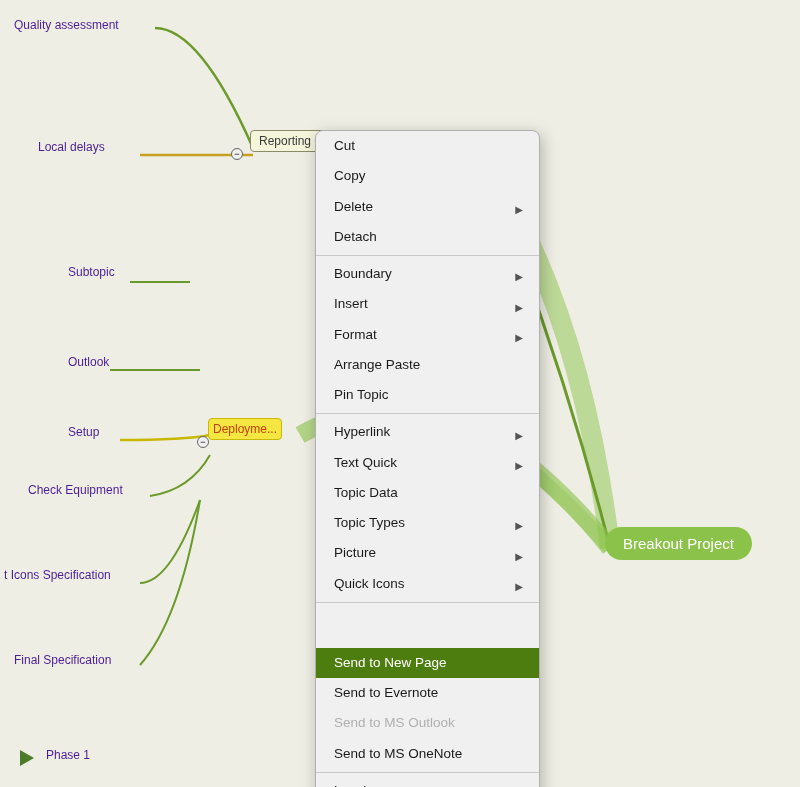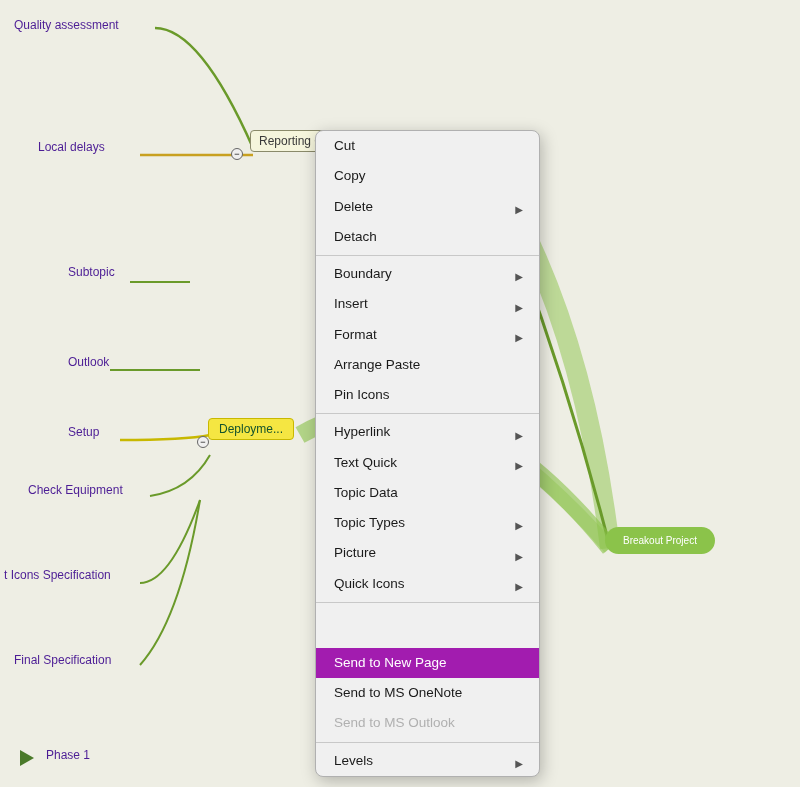--- a/index.html
+++ b/index.html
@@ -42,21 +42,21 @@
       justify-content: space-between;
       padding: 5px 16px 5px 18px;
       font-size: 13.5px;
       color: #1a1a1a;
       cursor: pointer;
       white-space: nowrap;
       line-height: 1.5;
     }
 
     .menu-item.highlighted {
-      background: #a21caf;
+      background: #4d7c0f;
       color: white;
       margin-top: 45px;
     }
 
     .menu-item.disabled {
       color: #b0b0b0;
       cursor: default;
     }
 
     .menu-separator {
@@ -86,33 +86,33 @@
       padding: 3px 8px;
       font-size: 12px;
       color: #3a3a3a;
     }
 
     .node-box-green {
       position: absolute;
       background: #8bc34a;
       border-radius: 20px;
       padding: 8px 18px;
-      font-size: 10px;
+      font-size: 15px;
       font-weight: 500;
       color: white;
     }
 
     .node-box-yellow {
       position: absolute;
       background: #f5e642;
       border: 1px solid #c8b800;
       border-radius: 4px;
-      padding: 3px 10px;
+      padding: 3px 4px;
       font-size: 12px;
-      color: #14532d;
+      color: #c2410c;
     }
 
     .minus-icon {
       display: inline-block;
       width: 12px;
       height: 12px;
       border: 1.5px solid #666;
       border-radius: 50%;
       background: #f0f0f0;
       position: absolute;
@@ -210,21 +210,21 @@
     <span class="arrow">▶</span>
   </div>
   <div class="menu-item">
     <span>Format</span>
     <span class="arrow">▶</span>
   </div>
   <div class="menu-item">
     <span>Arrange Paste</span>
   </div>
   <div class="menu-item">
-    <span>Pin Icons</span>
+    <span>Pin Topic</span>
   </div>
   <div class="menu-separator"></div>
   <div class="menu-item">
     <span>Hyperlink</span>
     <span class="arrow">▶</span>
   </div>
   <div class="menu-item">
     <span>Text Quick</span>
     <span class="arrow">▶</span>
   </div>
@@ -241,24 +241,27 @@
   </div>
   <div class="menu-item">
     <span>Quick Icons</span>
     <span class="arrow">▶</span>
   </div>
   <div class="menu-separator"></div>
   <div class="menu-item highlighted">
     <span>Send to New Page</span>
   </div>
   <div class="menu-item">
-    <span>Send to MS OneNote</span>
+    <span>Send to Evernote</span>
   </div>
   <div class="menu-item disabled">
     <span>Send to MS Outlook</span>
   </div>
+  <div class="menu-item">
+    <span>Send to MS OneNote</span>
+  </div>
   <div class="menu-separator"></div>
   <div class="menu-item">
     <span>Levels</span>
     <span class="arrow">▶</span>
   </div>
 
 </div>
 
 </body></html>

